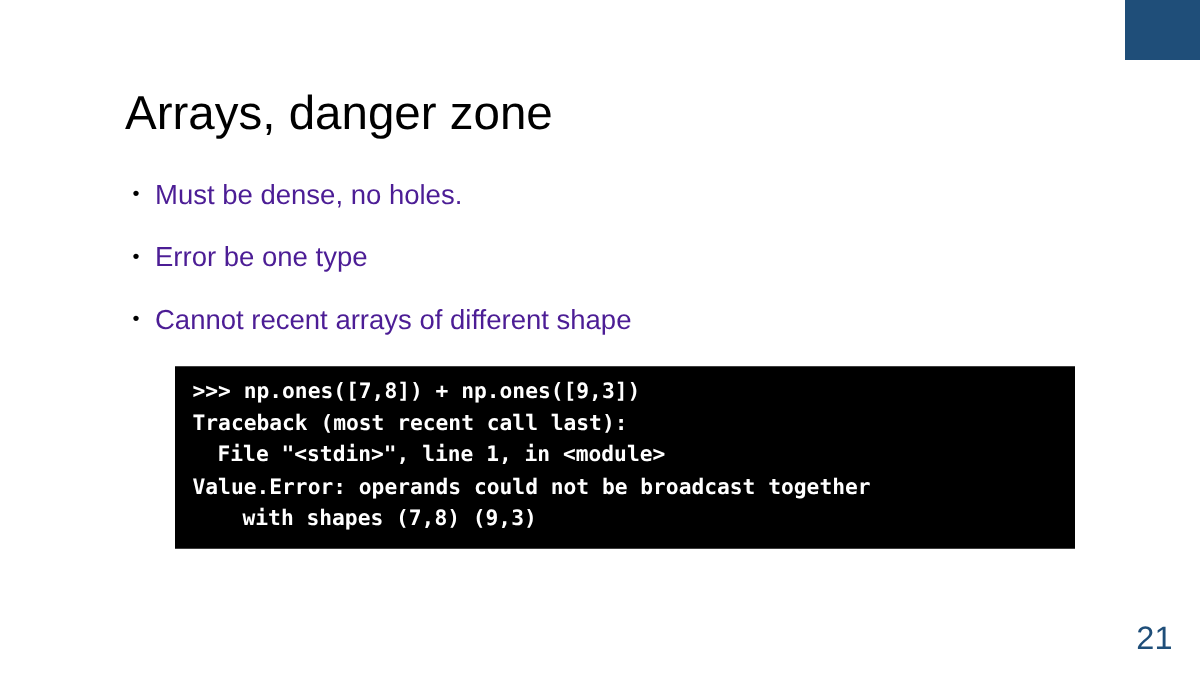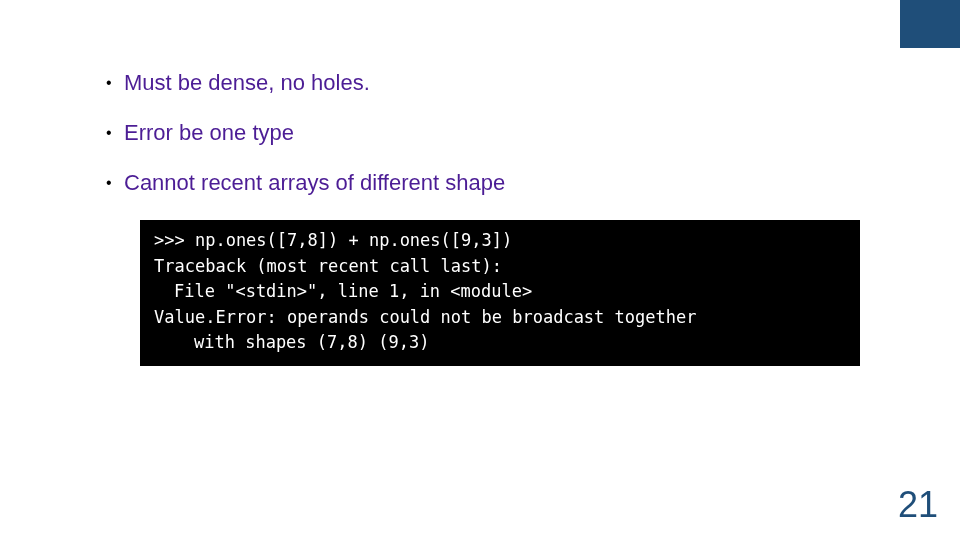--- a/index.html
+++ b/index.html
@@ -50,38 +50,39 @@
     margin: 6px 0 0 40px;
     background: #000;
     color: #fff;
     font-family: "Lucida Console", Consolas, monospace;
     font-size: 17px;
     line-height: 1.5;
     padding: 8px 14px 10px 14px;
     width: 720px;
     white-space: pre;
   }
-  .code-line { display: block; }
+  .code-line { display: block; font-weight: bold; }
   .code-indent-1 { padding-left: 20px; }
   .code-indent-2 { padding-left: 40px; }
   .page-num {
     position: absolute;
     bottom: 14px;
     right: 22px;
-    font-size: 36px;
+    font-size: 26px;
     color: #1f4e79;
     font-family: Arial, sans-serif;
   }
 </style>
 </head>
 <body>
 
 <div class="accent-bar"></div>
 
 <div class="content">
+  <h1 class="title">Arrays, danger zone</h1>
 
   <ul class="bullets">
     <li>Must be dense, no holes.</li>
     <li>Error be one type</li>
     <li>Cannot recent arrays of different shape</li>
   </ul>
 
   <div class="code-block"><span class="code-line">&gt;&gt;&gt; np.ones([7,8]) + np.ones([9,3])</span><span class="code-line">Traceback (most recent call last):</span><span class="code-line code-indent-1">File "&lt;stdin&gt;", line 1, in &lt;module&gt;</span><span class="code-line">Value.Error: operands could not be broadcast together</span><span class="code-line code-indent-2">with shapes (7,8) (9,3)</span></div>
 </div>
 

